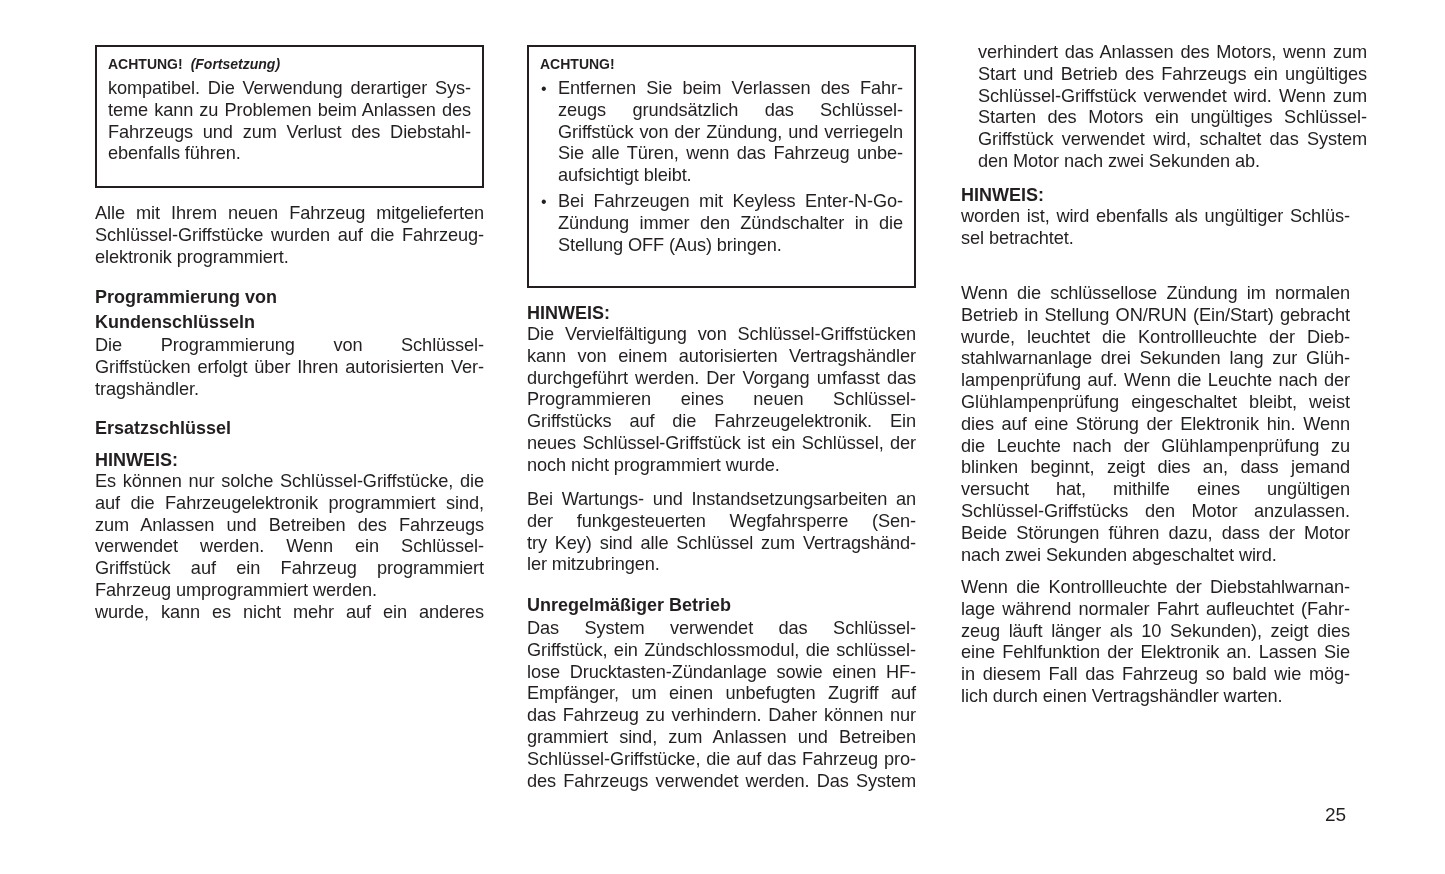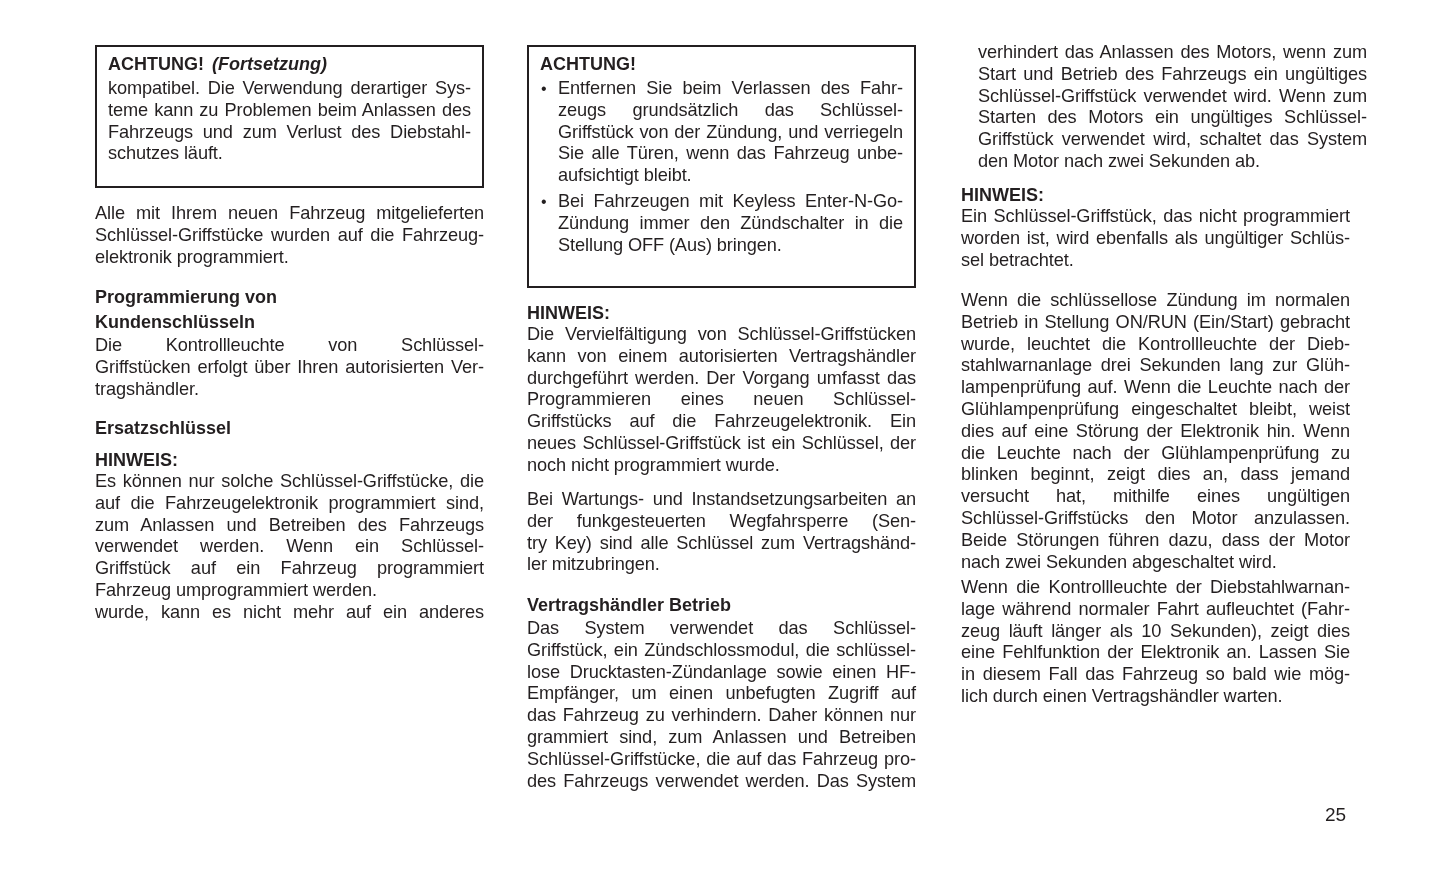--- a/index.html
+++ b/index.html
@@ -17,21 +17,21 @@
     text-align: justify; text-align-last: justify; white-space: nowrap;
     letter-spacing: -0.1px;
   }
   .line.last { text-align-last: left; }
 
   .box {
     position: absolute; border: 2.5px solid #231f20; box-sizing: border-box;
     padding: 5px 11px 0 11px;
   }
   .box-title {
-    font-weight: bold; font-size: 18px; line-height: 24px; height: 26px; display: block;
+    font-weight: bold; font-size: 14px; line-height: 24px; height: 26px; display: block;
   }
   .box-title em { font-style: italic; margin-left: 8px; }
   .bullet-line { position: relative; padding-left: 18px; }
   .bullet-dot {
     position: absolute; left: 1px; top: 0; font-size: 16px; line-height: 21.8px;
   }
   .hinweis { font-weight: bold; font-size: 18px; line-height: 22px; display: block; }
   .heading { font-weight: bold; font-size: 18px; line-height: 25px; display: block; }
   .page-number { position: absolute; left: 1325px; top: 804px; font-size: 19px; }
   .abs { position: absolute; left: 0; width: 100%; }
@@ -39,33 +39,33 @@
 </head>
 <body>
 
 <div class="col col1">
 
   <div class="box" style="left:0; top:45px; width:389px; height:143px;">
     <span class="box-title"><span>ACHTUNG!</span><em>(Fortsetzung)</em></span>
     <span class="line">kompatibel. Die Verwendung derartiger Sys-</span>
     <span class="line">teme kann zu Problemen beim Anlassen des</span>
     <span class="line">Fahrzeugs und zum Verlust des Diebstahl-</span>
-    <span class="line last">schutzes läuft.</span>
+    <span class="line last">ebenfalls führen.</span>
   </div>
 
   <div class="abs" style="top:203px;">
     <span class="line">Alle mit Ihrem neuen Fahrzeug mitgelieferten</span>
     <span class="line">Schlüssel-Griffstücke wurden auf die Fahrzeug-</span>
     <span class="line last">elektronik programmiert.</span>
   </div>
 
   <div class="abs" style="top:285px;">
     <span class="heading">Programmierung von</span>
     <span class="heading">Kundenschlüsseln</span>
-    <span class="line">Die Kontrollleuchte von Schlüssel-</span>
+    <span class="line">Die Programmierung von Schlüssel-</span>
     <span class="line">Griffstücken erfolgt über Ihren autorisierten Ver-</span>
     <span class="line last">tragshändler.</span>
   </div>
 
   <div class="abs" style="top:416px;">
     <span class="heading">Ersatzschlüssel</span>
     <span class="hinweis" style="margin-top:8px;">HINWEIS:</span>
     <span class="line">Es können nur solche Schlüssel-Griffstücke, die</span>
     <span class="line">auf die Fahrzeugelektronik programmiert sind,</span>
     <span class="line">zum Anlassen und Betreiben des Fahrzeugs</span>
@@ -106,21 +106,21 @@
   </div>
 
   <div class="abs" style="top:489px;">
     <span class="line">Bei Wartungs- und Instandsetzungsarbeiten an</span>
     <span class="line">der funkgesteuerten Wegfahrsperre (Sen-</span>
     <span class="line">try Key) sind alle Schlüssel zum Vertragshänd-</span>
     <span class="line last">ler mitzubringen.</span>
   </div>
 
   <div class="abs" style="top:593px;">
-    <span class="heading">Vertragshändler Betrieb</span>
+    <span class="heading">Unregelmäßiger Betrieb</span>
     <span class="line">Das System verwendet das Schlüssel-</span>
     <span class="line">Griffstück, ein Zündschlossmodul, die schlüssel-</span>
     <span class="line">lose Drucktasten-Zündanlage sowie einen HF-</span>
     <span class="line">Empfänger, um einen unbefugten Zugriff auf</span>
     <span class="line">das Fahrzeug zu verhindern. Daher können nur</span>
     <span class="line">grammiert sind, zum Anlassen und Betreiben</span>
     <span class="line">Schlüssel-Griffstücke, die auf das Fahrzeug pro-</span>
     <span class="line">des Fahrzeugs verwendet werden. Das System</span>
   </div>
 </div>
@@ -131,26 +131,25 @@
     <span class="line">verhindert das Anlassen des Motors, wenn zum</span>
     <span class="line">Start und Betrieb des Fahrzeugs ein ungültiges</span>
     <span class="line">Schlüssel-Griffstück verwendet wird. Wenn zum</span>
     <span class="line">Starten des Motors ein ungültiges Schlüssel-</span>
     <span class="line">Griffstück verwendet wird, schaltet das System</span>
     <span class="line last">den Motor nach zwei Sekunden ab.</span>
   </div>
 
   <div class="abs" style="top:184px;">
     <span class="hinweis">HINWEIS:</span>
-    <span class="line">Ein Schlüssel-Griffstück, das nicht programmiert</span>
     <span class="line">worden ist, wird ebenfalls als ungültiger Schlüs-</span>
     <span class="line last">sel betrachtet.</span>
   </div>
 
-  <div class="abs" style="top:283px;margin-top:7px;">
+  <div class="abs" style="top:283px;">
     <span class="line">Wenn die schlüssellose Zündung im normalen</span>
     <span class="line">Betrieb in Stellung ON/RUN (Ein/Start) gebracht</span>
     <span class="line">wurde, leuchtet die Kontrollleuchte der Dieb-</span>
     <span class="line">stahlwarnanlage drei Sekunden lang zur Glüh-</span>
     <span class="line">lampenprüfung auf. Wenn die Leuchte nach der</span>
     <span class="line">Glühlampenprüfung eingeschaltet bleibt, weist</span>
     <span class="line">dies auf eine Störung der Elektronik hin. Wenn</span>
     <span class="line">die Leuchte nach der Glühlampenprüfung zu</span>
     <span class="line">blinken beginnt, zeigt dies an, dass jemand</span>
     <span class="line">versucht hat, mithilfe eines ungültigen</span>

